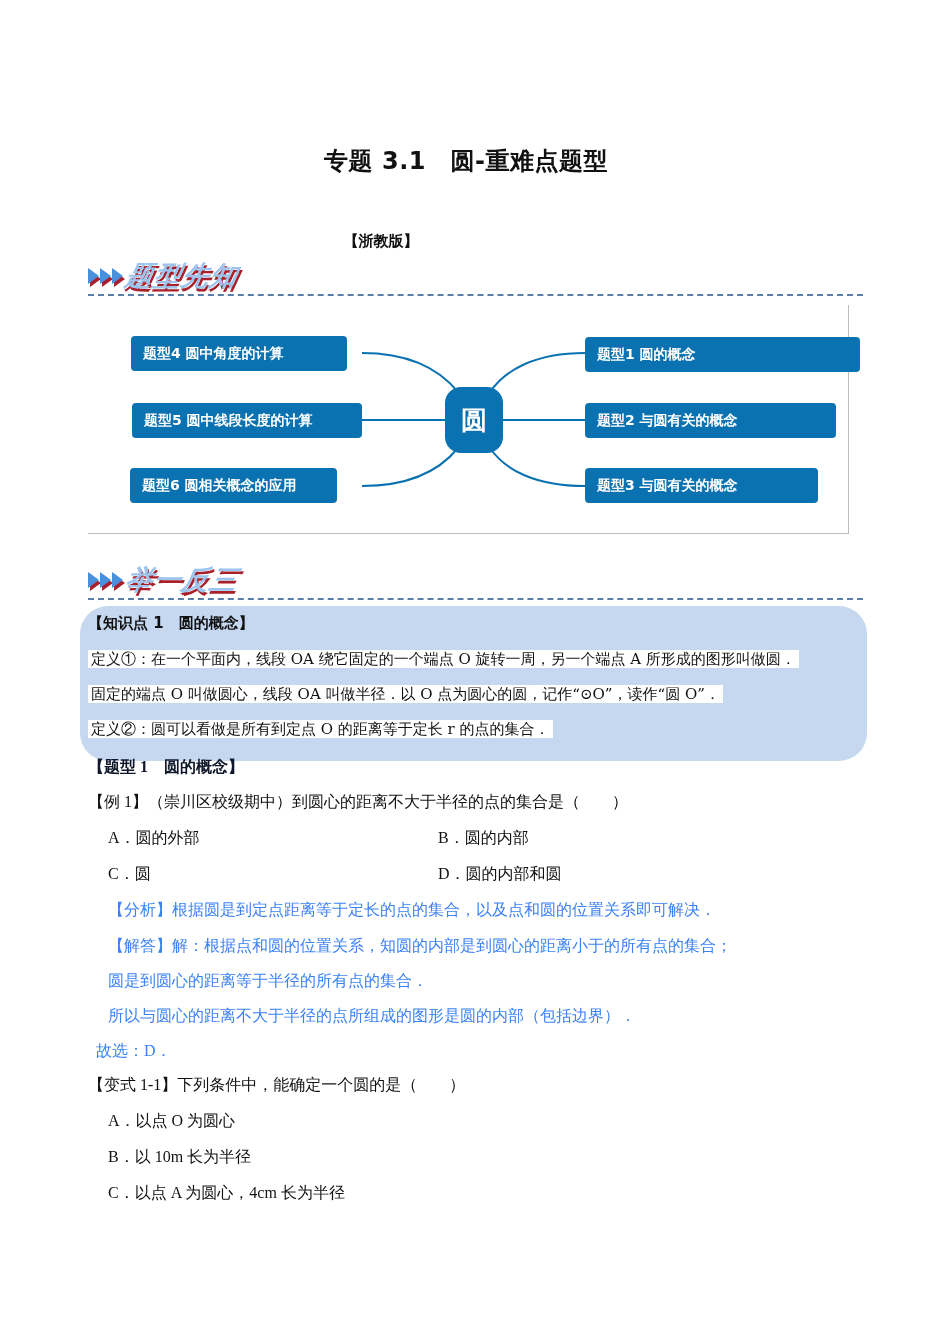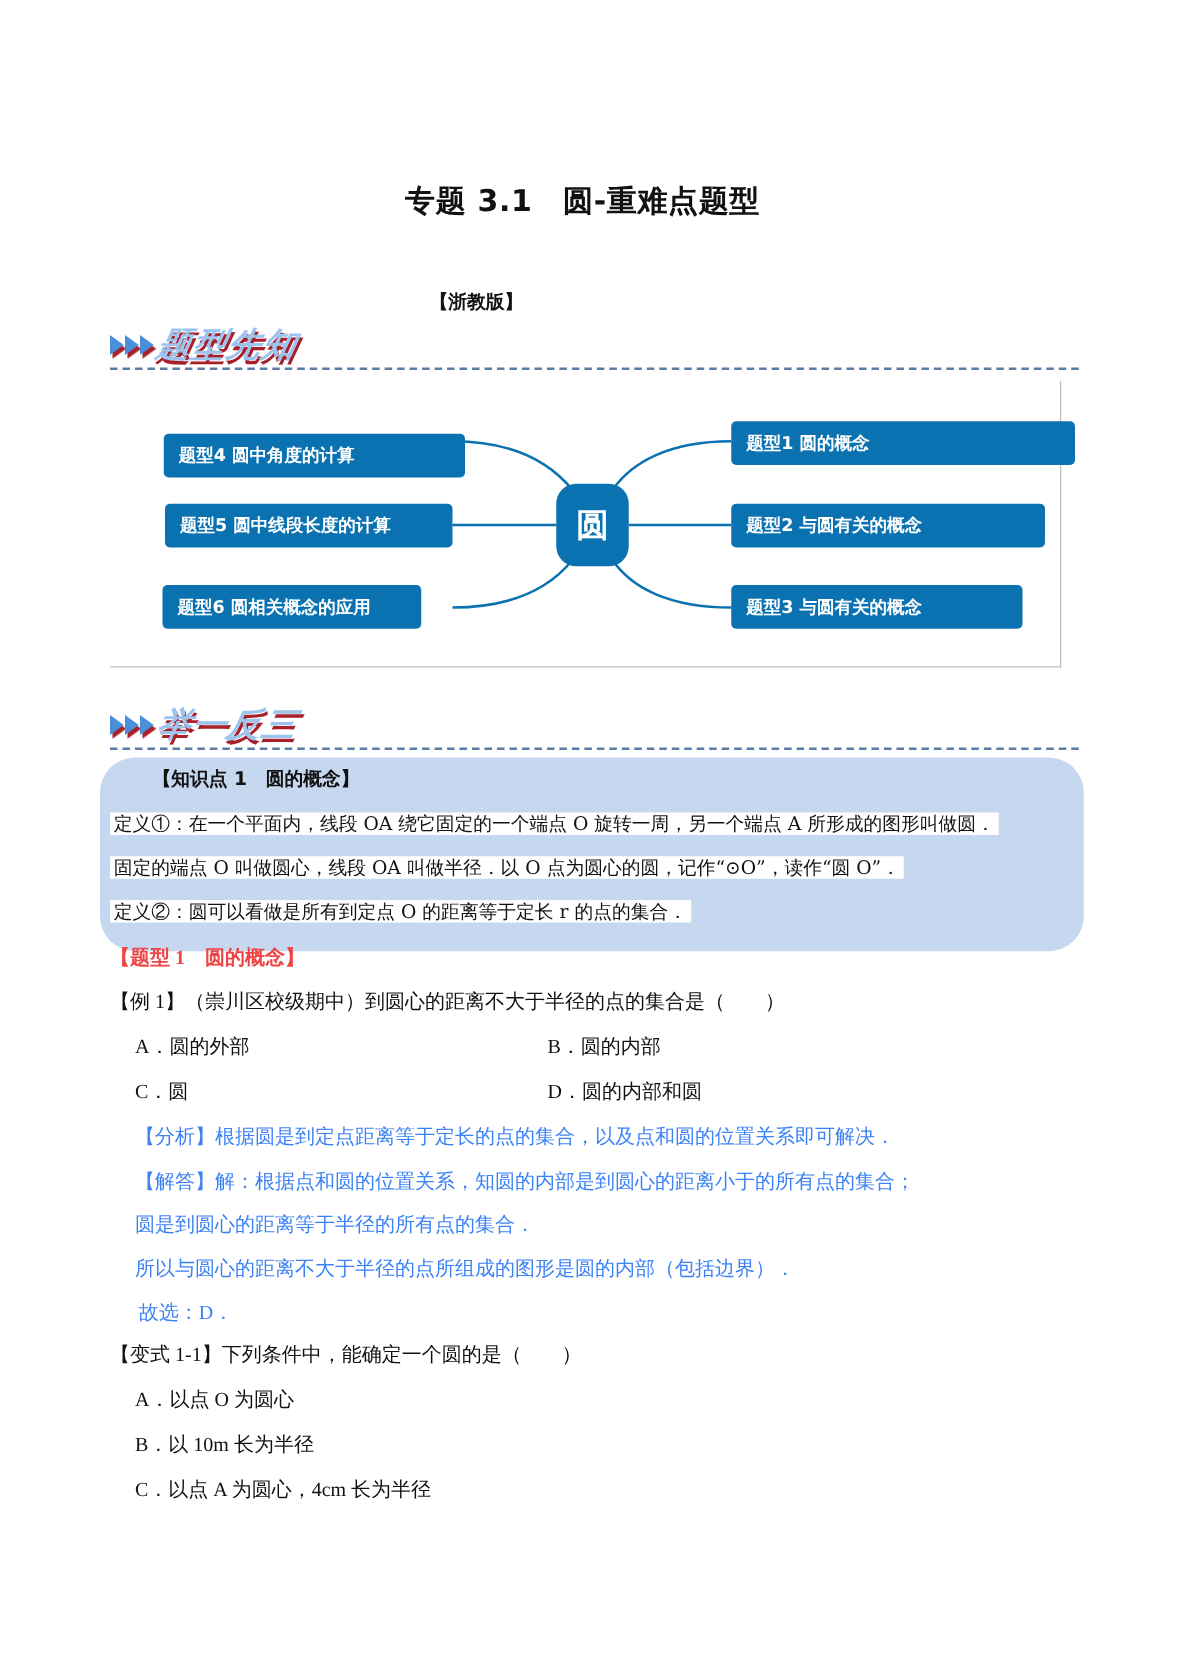--- a/index.html
+++ b/index.html
@@ -23,21 +23,21 @@
   .node { background: #0a72b0; color: #fff; font-family: "DejaVu Sans", sans-serif; font-weight: bold;
           font-size: 14px; border-radius: 4px; display: flex; align-items: center; padding-left: 12px;
           box-sizing: border-box; height: 35px; }
   .center { left: 445px; top: 387px; width: 58px; height: 66px; background: #0a72b0; border-radius: 16px;
             color: #fff; font-size: 26px; font-weight: bold; display: flex; align-items: center; justify-content: center;
             font-family: "DejaVu Sans", sans-serif; }
   .kbox { left: 80px; top: 606px; width: 787px; height: 155px; background: #c6d8ef; border-radius: 28px; }
   .kline { left: 88px; font-size: 15px; line-height: 22px; }
   .kline .hl { background: #fff; padding: 0 3px; font-family: "DejaVu Serif", serif; }
   .khead { font-weight: bold; font-family: "DejaVu Sans", sans-serif; }
-  .blue { color: #ef4444; font-weight: bold; }
+  .blue { color: #0f172a; font-weight: bold; }
   .text { font-size: 16px; line-height: 22px; }
   .red { color: #3b82f6; }
 </style>
 </head>
 <body>
 
 <div class="abs title">专题 3.1　圆-重难点题型</div>
 <div class="abs edition">【浙教版】</div>
 
 <div class="abs banner" style="top:256px;">
@@ -54,21 +54,21 @@
 <svg class="abs" style="left:0;top:0;" width="950" height="560">
   <g fill="none" stroke="#0a72b0" stroke-width="2">
     <path d="M362 353 C 410 353, 440 370, 458 392"></path>
     <path d="M362 420 L 445 420"></path>
     <path d="M362 486 C 410 486, 440 470, 458 448"></path>
     <path d="M585 353 C 535 353, 505 370, 490 392"></path>
     <path d="M503 420 L 585 420"></path>
     <path d="M585 486 C 535 486, 505 470, 490 448"></path>
   </g>
 </svg>
-<div class="abs node" style="left:131px;top:347px;width:241px;">
+<div class="abs node" style="left:131px;top:336px;width:216px;">
   <span>题型4  圆中角度的计算</span>
 </div>
 <div class="abs node" style="left:132px;top:403px;width:230px;">
   <span>题型5  圆中线段长度的计算</span>
 </div>
 <div class="abs node" style="left:130px;top:468px;width:207px;">
   <span>题型6  圆相关概念的应用</span>
 </div>
 <div class="abs center">圆</div>
 <div class="abs node" style="left:585px;top:337px;width:275px;">
@@ -85,21 +85,21 @@
   <div class="arrows">
     <span class="arrow"></span>
       <span class="arrow"></span>
       <span class="arrow"></span>
   </div>
   <span class="btext">举一反三</span>
 </div>
 <div class="abs divider" style="top:598px;"></div>
 
 <div class="abs kbox"></div>
-<div class="abs kline khead" style="top:612px;margin-left:34px;">【知识点 1　圆的概念】</div>
+<div class="abs kline khead" style="top:612px;">【知识点 1　圆的概念】</div>
 <div class="abs kline" style="top:648px;">
   <span class="hl">定义①：在一个平面内，线段 OA 绕它固定的一个端点 O 旋转一周，另一个端点 A 所形成的图形叫做圆．</span>
 </div>
 <div class="abs kline" style="top:683px;">
   <span class="hl">固定的端点 O 叫做圆心，线段 OA 叫做半径．以 O 点为圆心的圆，记作“⊙O”，读作“圆 O”．</span>
 </div>
 <div class="abs kline" style="top:718px;">
   <span class="hl">定义②：圆可以看做是所有到定点 O 的距离等于定长 r 的点的集合．</span>
 </div>
 
@@ -111,18 +111,18 @@
 <div class="abs text" style="left:438px;top:863px;">D．圆的内部和圆</div>
 
 <div class="abs text red" style="left:108px;top:899px;">
   <span>【分析】</span><span>根据圆是到定点距离等于定长的点的集合，以及点和圆的位置关系即可解决．</span>
 </div>
 <div class="abs text red" style="left:108px;top:935px;">
   <span>【解答】</span><span>解：根据点和圆的位置关系，知圆的内部是到圆心的距离小于的所有点的集合；</span>
 </div>
 <div class="abs text red" style="left:108px;top:970px;">圆是到圆心的距离等于半径的所有点的集合．</div>
 <div class="abs text red" style="left:108px;top:1005px;">所以与圆心的距离不大于半径的点所组成的图形是圆的内部（包括边界）．</div>
-<div class="abs text red" style="left:111px;top:1040px;">故选：D．</div>
+<div class="abs text red" style="left:96px;top:1040px;">故选：D．</div>
 
 <div class="abs text" style="left:88px;top:1074px;">【变式 1-1】下列条件中，能确定一个圆的是（　　）</div>
 <div class="abs text" style="left:108px;top:1110px;">A．以点 O 为圆心</div>
 <div class="abs text" style="left:108px;top:1146px;">B．以 10m 长为半径</div>
 <div class="abs text" style="left:108px;top:1182px;">C．以点 A 为圆心，4cm 长为半径</div>
 
 </body></html>

